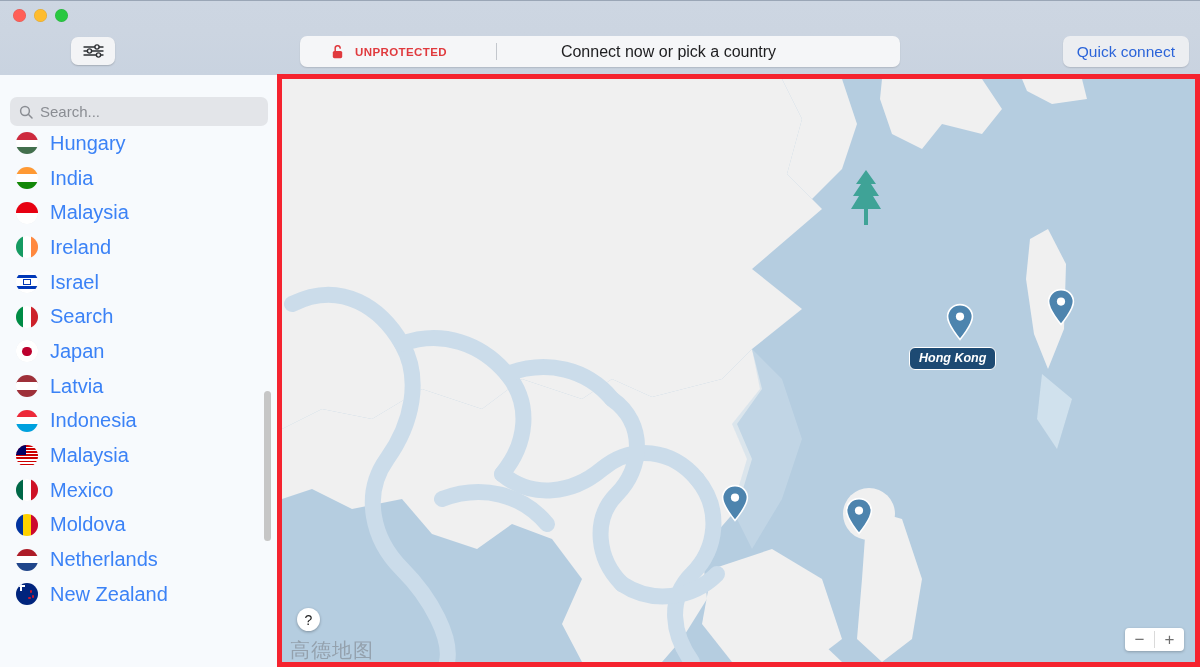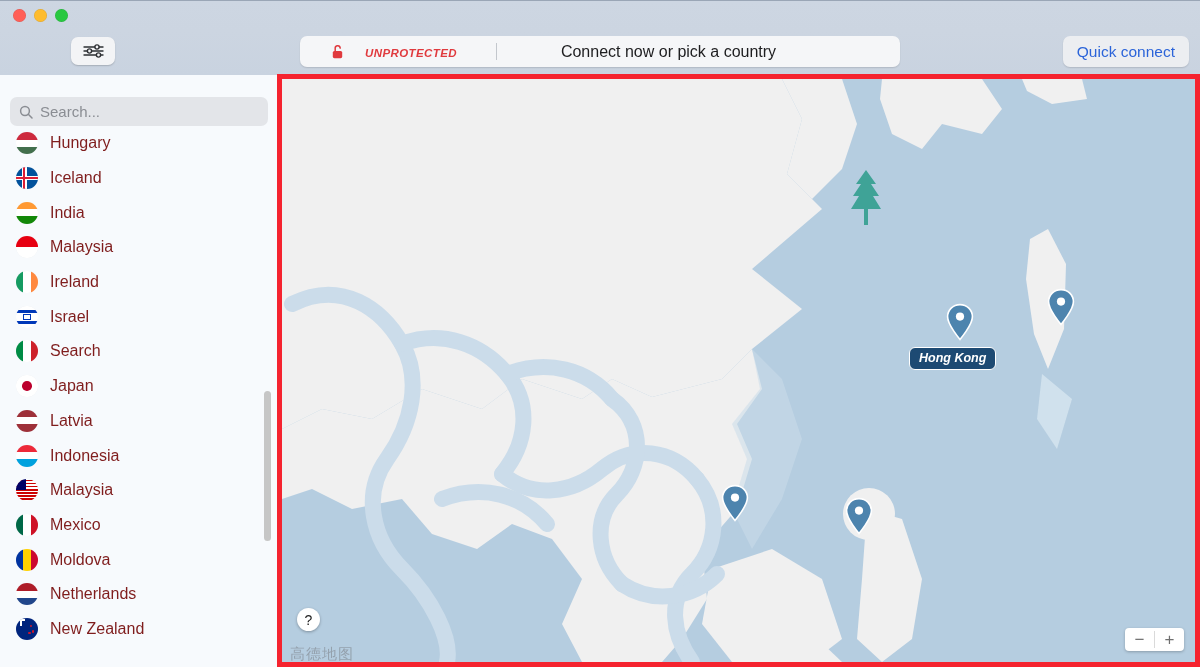--- a/index.html
+++ b/index.html
@@ -32,22 +32,22 @@
   .tb-btn.sidebar{ left:13px; }
   .tb-btn.sliders{ left:71px; }
 
   .statuspill{
     position:absolute; top:35px; left:300px; width:600px; height:31px;
     background:#f5f6f8; border-radius:7px;
     box-shadow:0 1px 1.5px rgba(0,0,0,.13);
     display:flex; align-items:center;
   }
   .unprot{
-    display:flex; align-items:flex-end; gap:22px;
-    margin-left:32px; width:160px;font-style:italic;
+    display:flex; align-items:center; gap:12px;
+    margin-left:32px; width:160px;
   }
   .unprot-text{
     color:#e03a3e; font-size:11.5px; font-weight:bold; letter-spacing:.4px;
   }
   .divider-v{
     width:1px; height:17px; background:#c3c7cd; margin-left:4px;
   }
   .connect-text{
     flex:1; text-align:center; font-size:16px; color:#1d1d1f;
     margin-right:60px;
@@ -86,21 +86,21 @@
     display:flex; align-items:center; height:34.7px;
     padding-left:16px; cursor:pointer;
   }
   .flag{
     width:22px; height:22px; border-radius:50%; overflow:hidden;
     flex:0 0 22px; position:relative;
     box-shadow:inset 0 0 0 .5px rgba(0,0,0,.07);
   }
   .flag > span{ position:absolute; left:0; width:100%; }
   .flag.v > span{ position:absolute; top:0; height:100%; }
-  .cname{ margin-left:12px; font-size:16px; color:#7f1d1d; }
+  .cname{ margin-left:12px; font-size:20px; color:#3b82f6; }
 
   .scrollbar-track{
     position:absolute; right:6px; top:51px; width:8px; height:541px;
   }
   .scrollbar-thumb{
     position:absolute; left:0; width:7px; border-radius:4px;
     background:#c6c6c6; top:265px; height:150px;
   }
 
   
@@ -132,21 +132,21 @@
 
   .help-btn{
     position:absolute; left:15px; bottom:31px;
     width:23px; height:23px; border-radius:50%;
     background:#ffffff; box-shadow:0 1px 3px rgba(0,0,0,.3);
     display:flex; align-items:center; justify-content:center;
     font-size:14px; color:#222; cursor:pointer;
   }
   .attribution{
     position:absolute; left:8px; bottom:-2px;
-    font-size:15px; color:#8f9aa5; opacity:.85;
+    font-size:20px; color:#8f9aa5; opacity:.85;
     font-family:"DejaVu Sans", sans-serif;
     letter-spacing:1px;
   }
   .zoom-ctrl{
     position:absolute; right:11px; bottom:11px;
     width:59px; height:23px; background:#ffffff; border-radius:4px;
     box-shadow:0 1px 3px rgba(0,0,0,.25);
     display:flex; align-items:stretch;
   }
   .zoom-btn{
@@ -215,30 +215,20 @@
     </div>
 
     <div class="country-list" id="country-list">
         <div class="country-row">
           <div class="flag">
             <span style="top:0;height:33.4%;background:#cd2a3e"></span>
             <span style="top:33.3%;height:33.4%;background:#ffffff"></span>
             <span style="top:66.6%;height:33.4%;background:#436f4d"></span>
           </div>
           <span class="cname">Hungary</span>
-        </div>
-        <div class="country-row">
-          <div class="flag">
-            <span style="top:0;height:100%;background:#02529c"></span>
-            <span style="top:40%;height:20%;background:#ffffff"></span>
-            <span style="left:28%;top:0;width:20%;height:100%;background:#ffffff"></span>
-            <span style="top:45%;height:10%;background:#dc1e35"></span>
-            <span style="left:33%;top:0;width:10%;height:100%;background:#dc1e35"></span>
-          </div>
-          <span class="cname">Iceland</span>
         </div>
         <div class="country-row">
           <div class="flag">
             <span style="top:0;height:33.4%;background:#ff9933"></span>
             <span style="top:33.3%;height:33.4%;background:#ffffff"></span>
             <span style="top:66.6%;height:33.4%;background:#138808"></span>
           </div>
           <span class="cname">India</span>
         </div>
         <div class="country-row">

